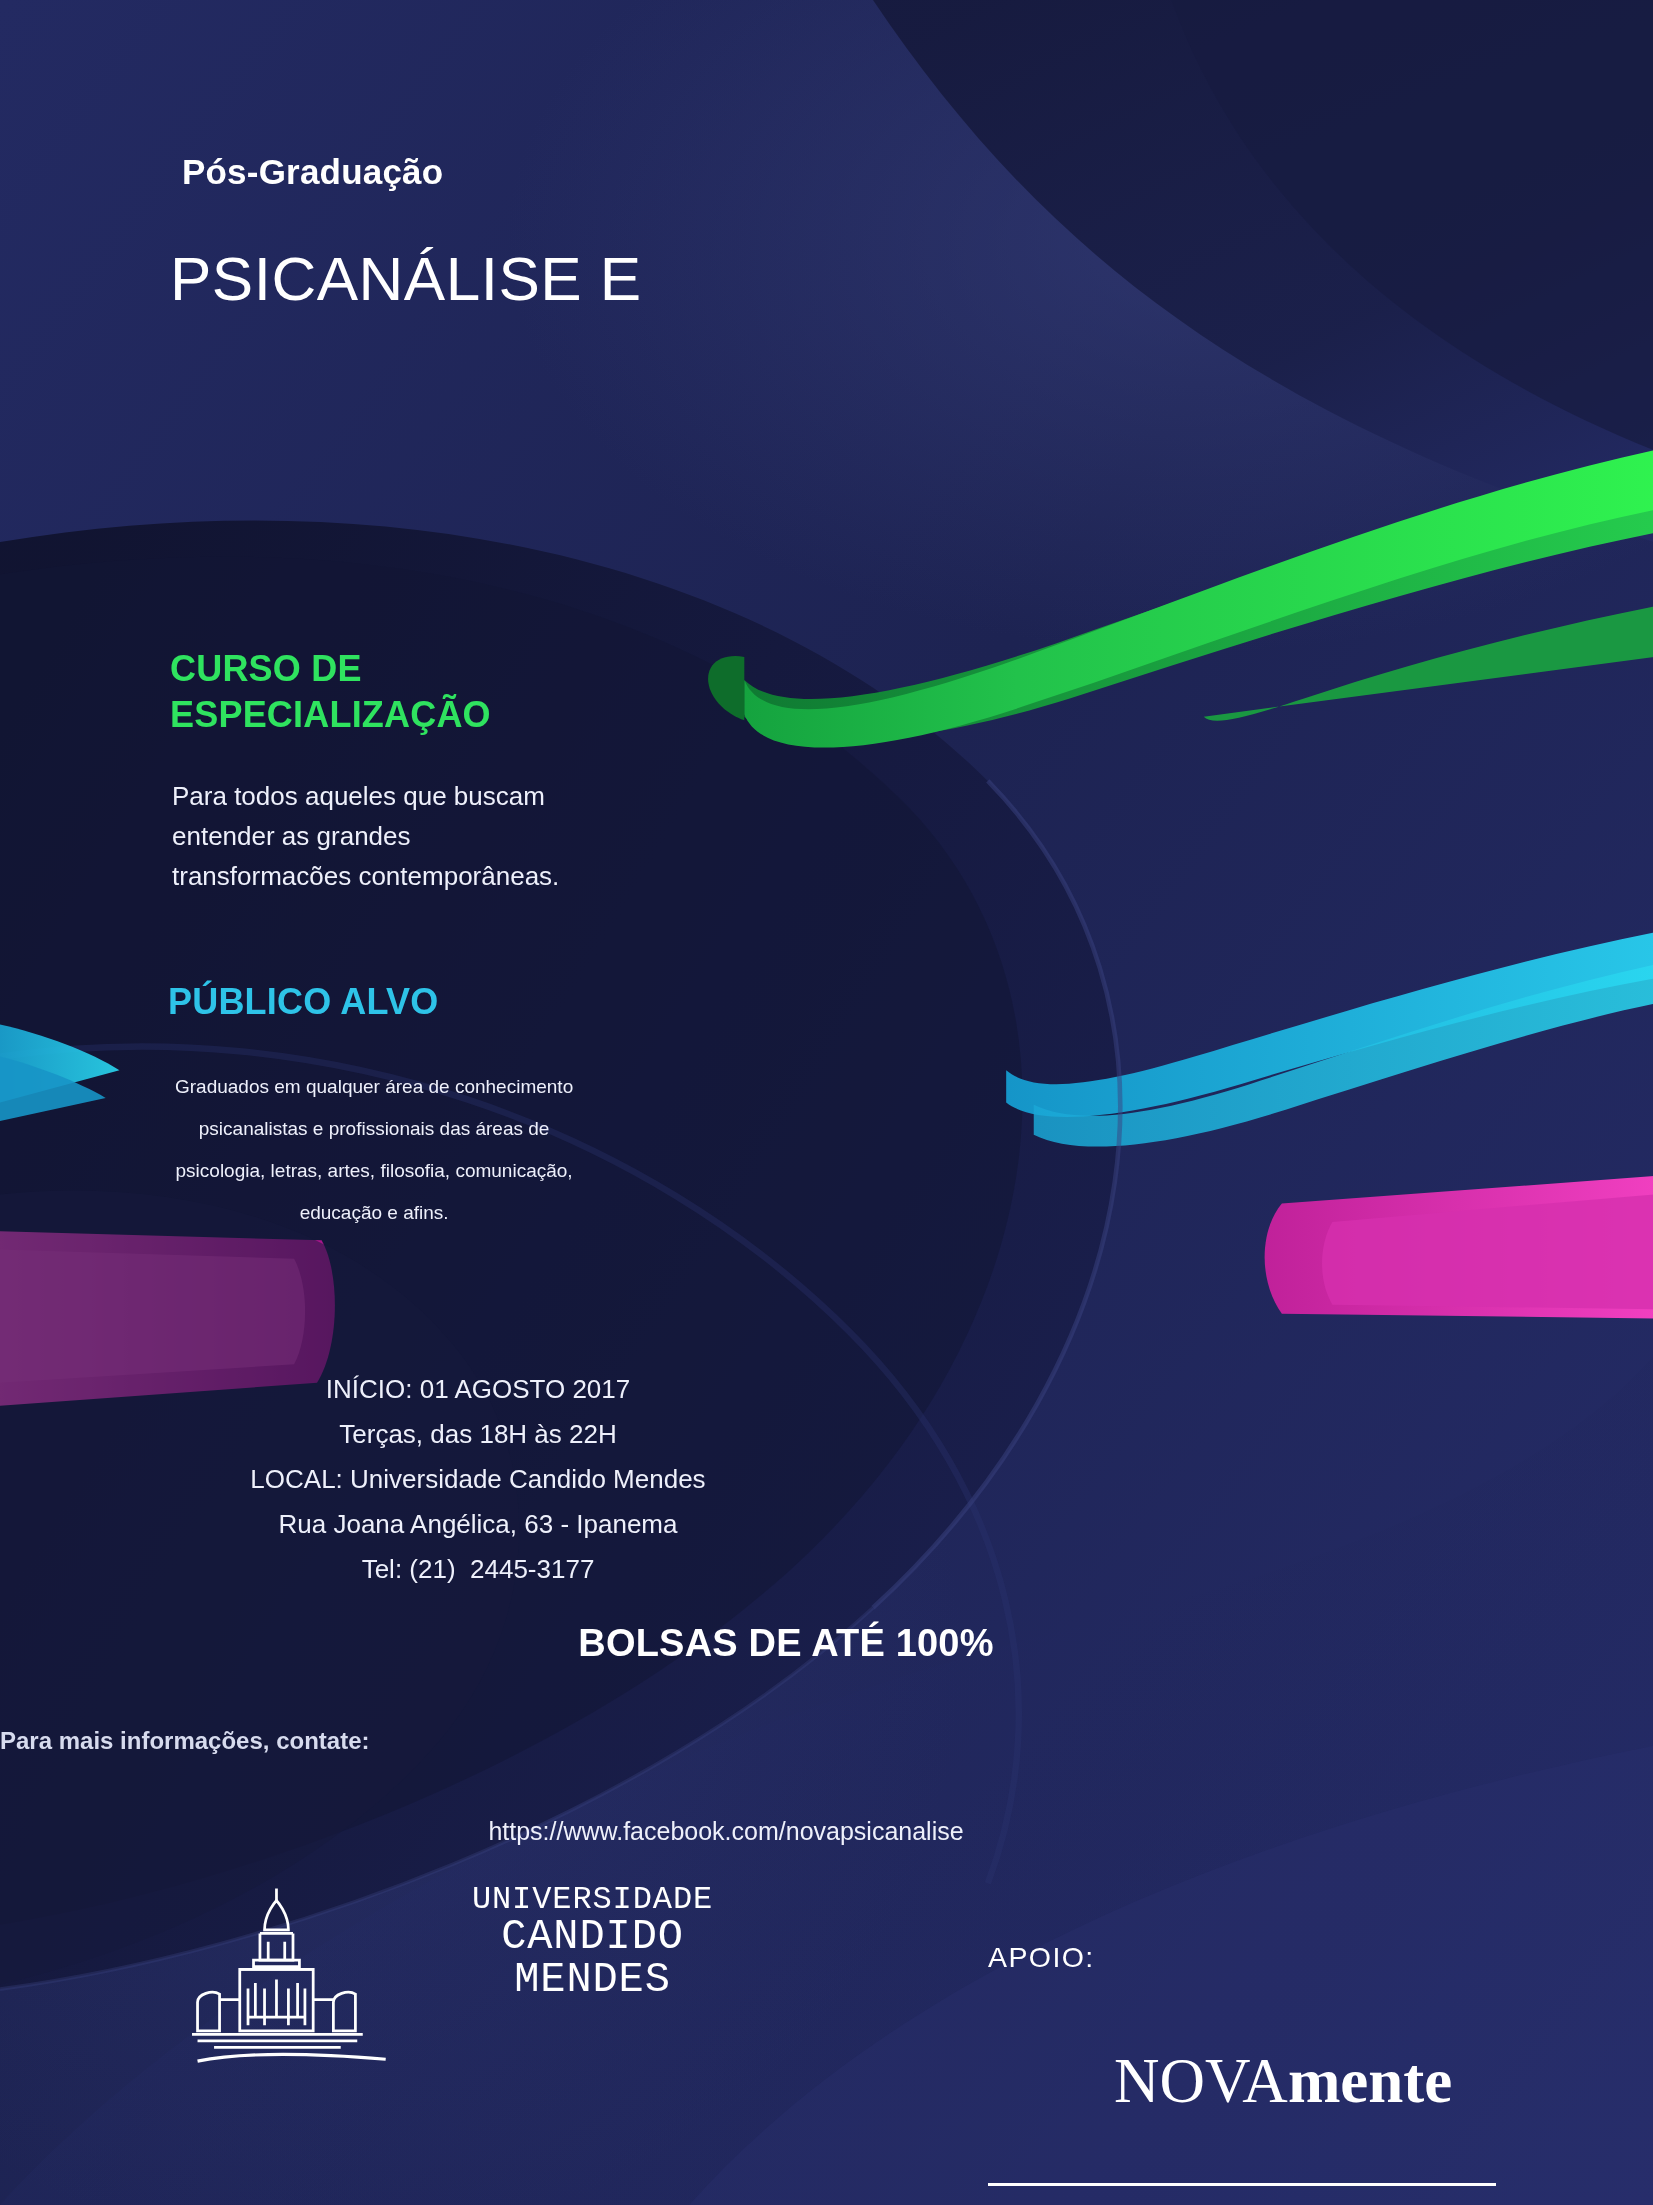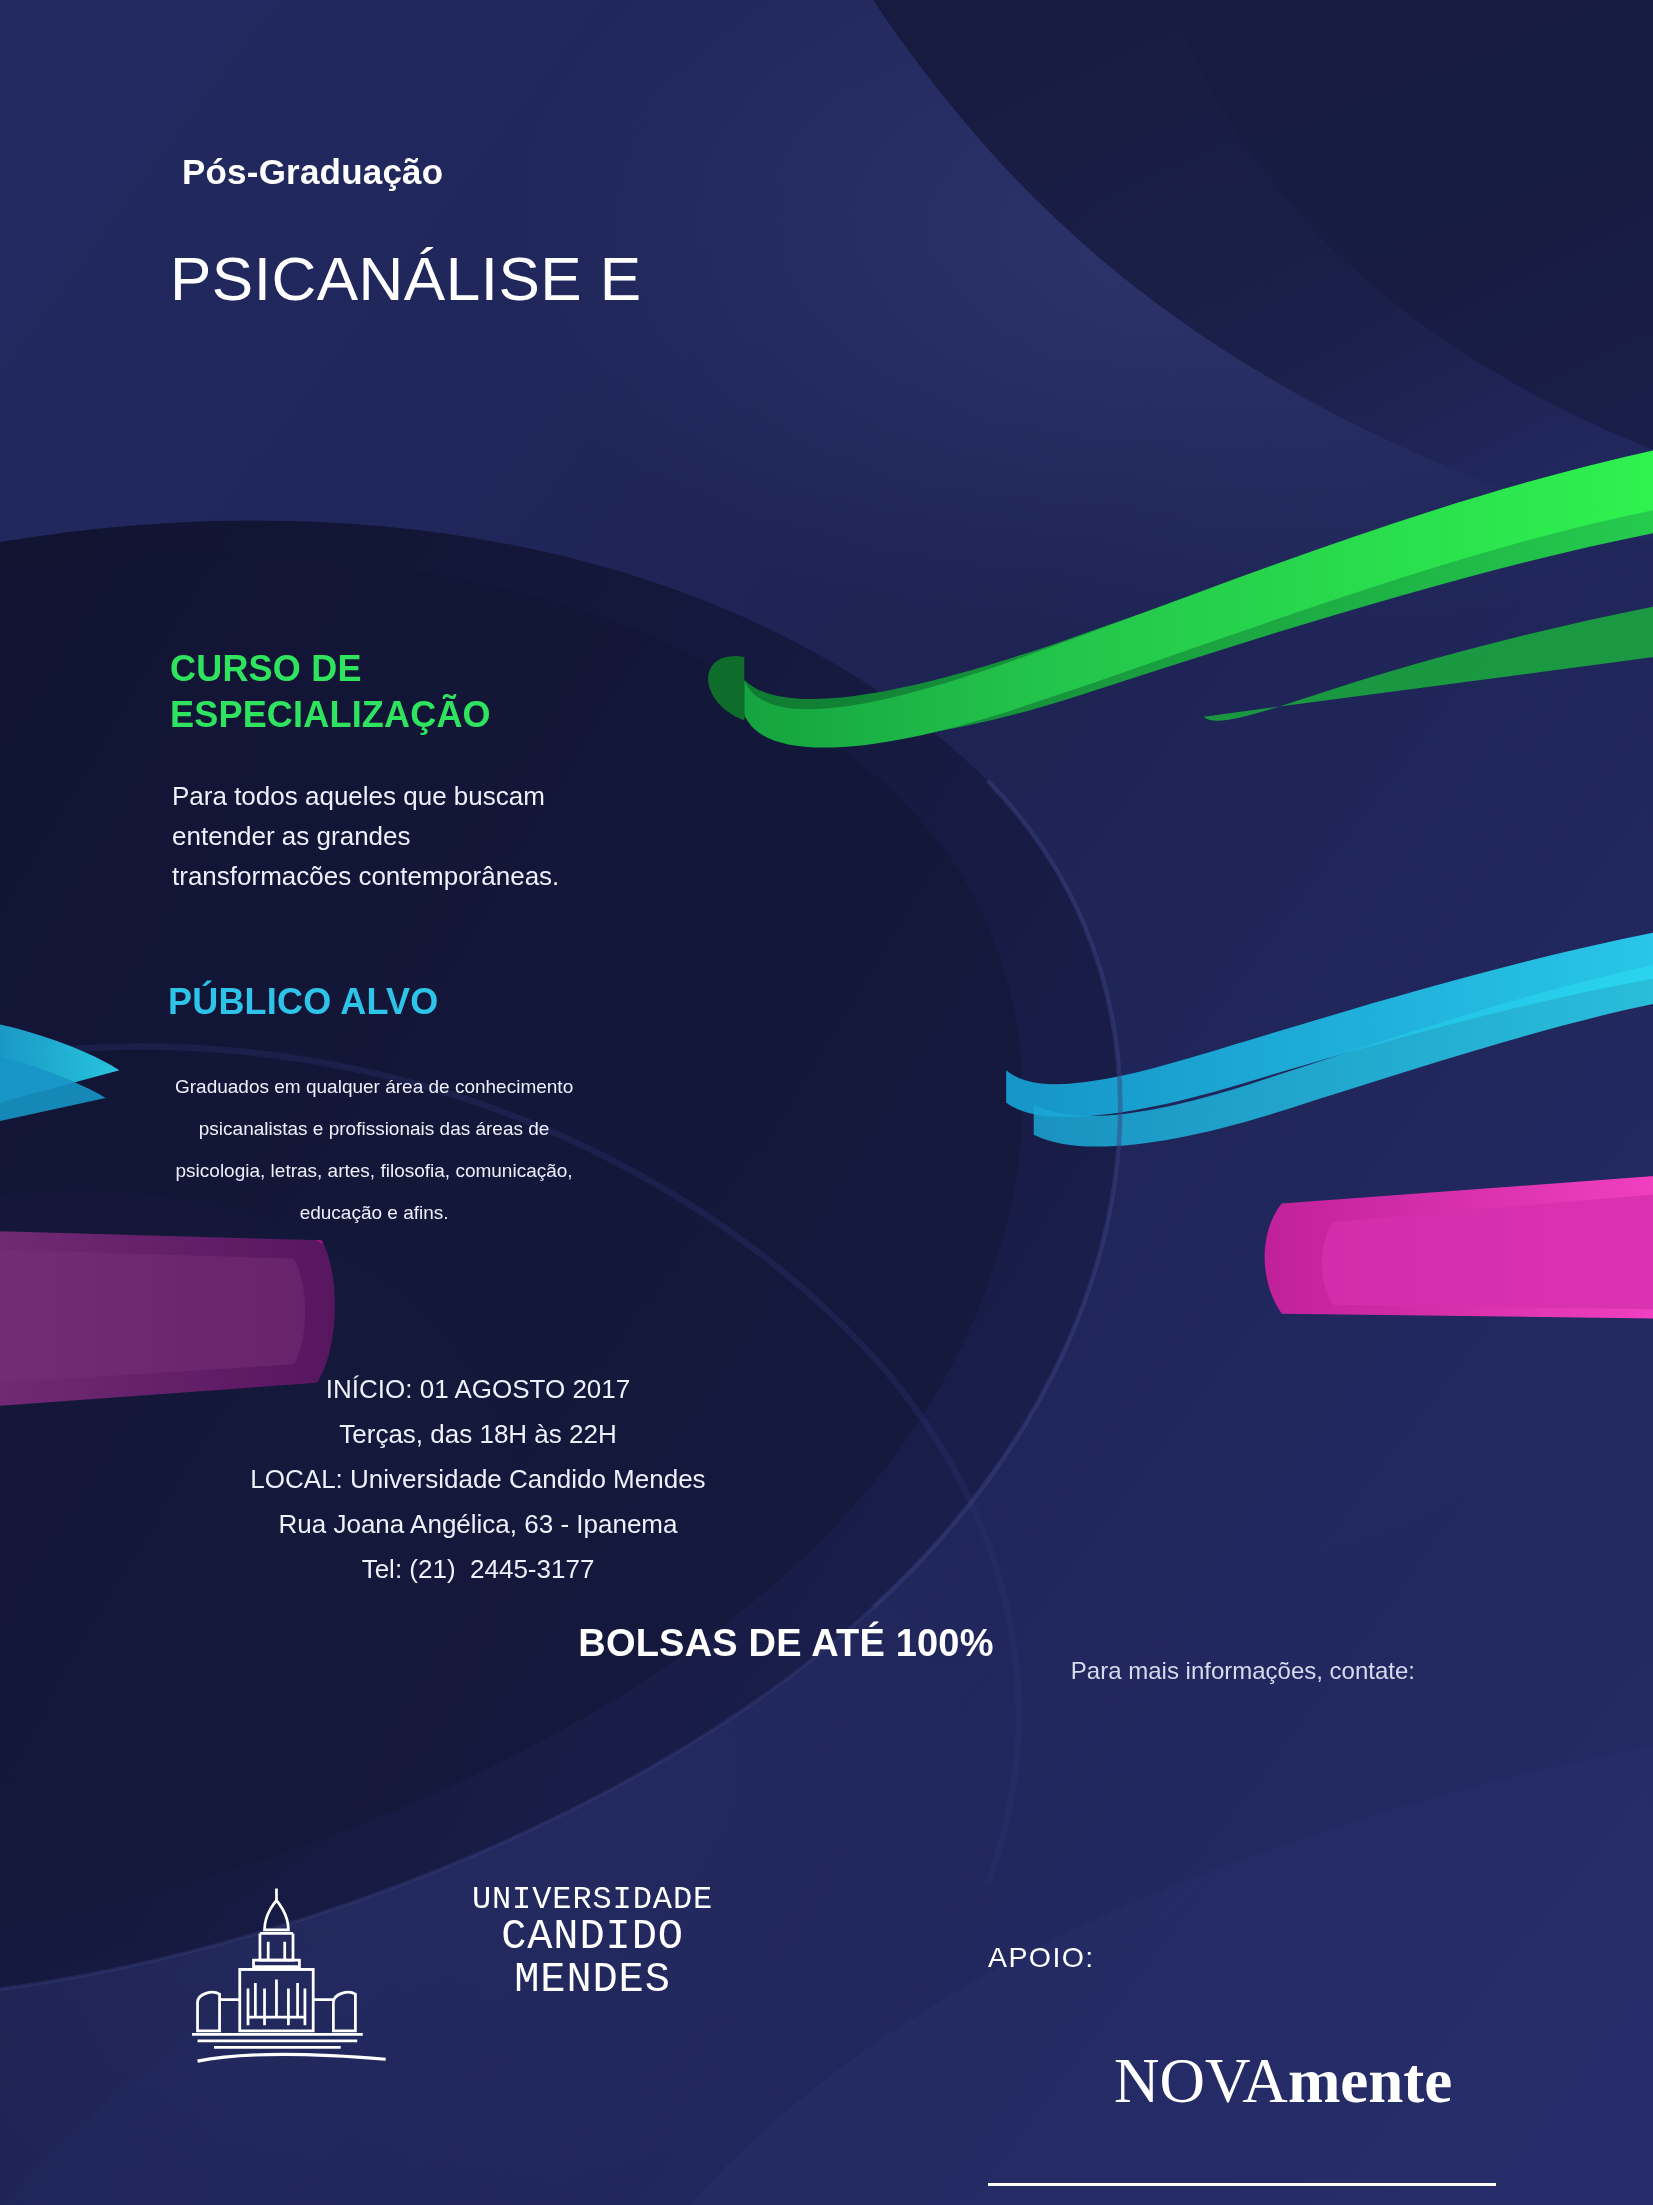--- a/index.html
+++ b/index.html
@@ -135,25 +135,25 @@
     font-size: 38px;
     font-weight: bold;
     color: #ffffff;
     text-align: center;
     white-space: pre;
     letter-spacing: 0.2px;
   }
 
   
   #contact-intro {
-    left: 0; top: 1657px;
+    left: 0; top: 1727px;
     width: 1415px;
-    text-align: right;
+    text-align: left;
     font-size: 24px;
-    font-weight: 400;
+    font-weight: 700;
     color: #d7dbee;
     white-space: pre;
   }
   #contact-email {
     left: 0; top: 1771px;
     width: 1415px;
     text-align: center;
     font-size: 25px;
     font-weight: bold;
     color: #ffffff;
@@ -329,20 +329,21 @@
 
     <div class="txt" id="insc-body">INÍCIO: 01 AGOSTO 2017
 Terças, das 18H às 22H
 LOCAL: Universidade Candido Mendes
 Rua Joana Angélica, 63 - Ipanema
 Tel: (21)  2445-3177</div>
 
     <div class="txt" id="bolsas">BOLSAS DE ATÉ 100%</div>
 
     <div class="txt" id="contact-intro">Para mais informações, contate:</div>
+    <div class="txt" id="contact-fb">https://www.facebook.com/novapsicanalise</div>
 
     <div id="ucm-logo">
       <svg width="257" height="198" viewBox="0 0 560 430">
         <g fill="none" stroke="#ffffff" stroke-width="6">
 
           <path d="M232,20 L232,46"></path>
           <path d="M206,110 C206,74 232,46 232,46 C232,46 258,74 258,110 Z" fill="none"></path>
           <path d="M196,118 L268,118"></path>
 
           <path d="M196,118 L196,176 L268,176 L268,118"></path>

